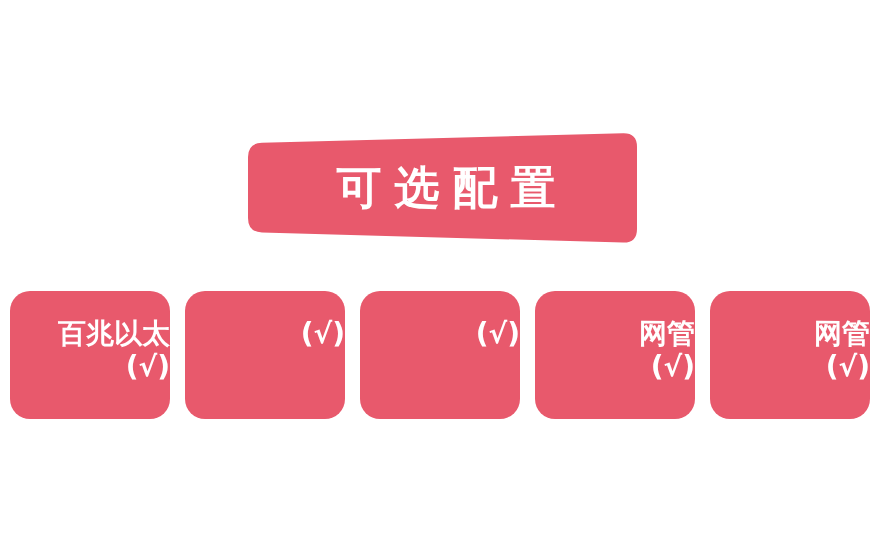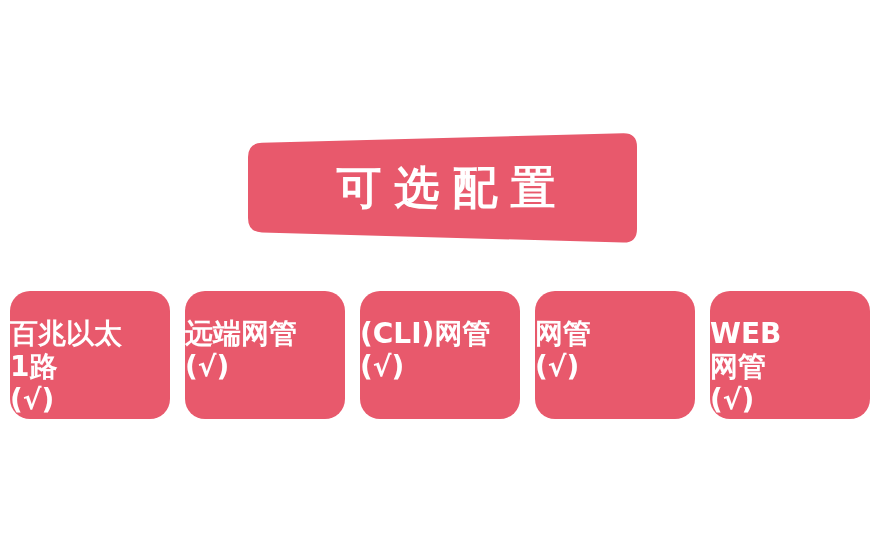--- a/index.html
+++ b/index.html
@@ -56,21 +56,21 @@
     display: flex;
     justify-content: space-between;
   }
   .card {
     width: 160px;
     height: 128px;
     background: var(--accent, #e8596c);
     border-radius: 20px;
     box-sizing: border-box;
     padding-top: 26px;
-    text-align: left;
+    text-align: right;
     color: var(--fg, #ffffff);
     font-size: 28px;
     font-weight: bold;
     line-height: 33px;
     overflow: visible;
   }
   .card-line {
     white-space: nowrap;
   }
 </style>
@@ -92,39 +92,35 @@
                Q 0 10 14 9.64
                Z" fill="#e8596c"></path>
     </svg>
     <div class="banner-title">可选配置</div>
   </div>
 
   <div class="cards">
 
     <div class="card">
       <div class="card-line">百兆以太</div>
-      <div class="card-line">1路</div>
       <div class="card-line">(√)</div>
     </div>
 
     <div class="card">
-      <div class="card-line">远端网管</div>
       <div class="card-line">(√)</div>
     </div>
 
     <div class="card">
-      <div class="card-line">(CLI)网管</div>
       <div class="card-line">(√)</div>
     </div>
 
     <div class="card">
       <div class="card-line">网管</div>
       <div class="card-line">(√)</div>
     </div>
 
     <div class="card">
-      <div class="card-line">WEB</div>
       <div class="card-line">网管</div>
       <div class="card-line">(√)</div>
     </div>
 
   </div>
 </div>
 
 </body></html>

